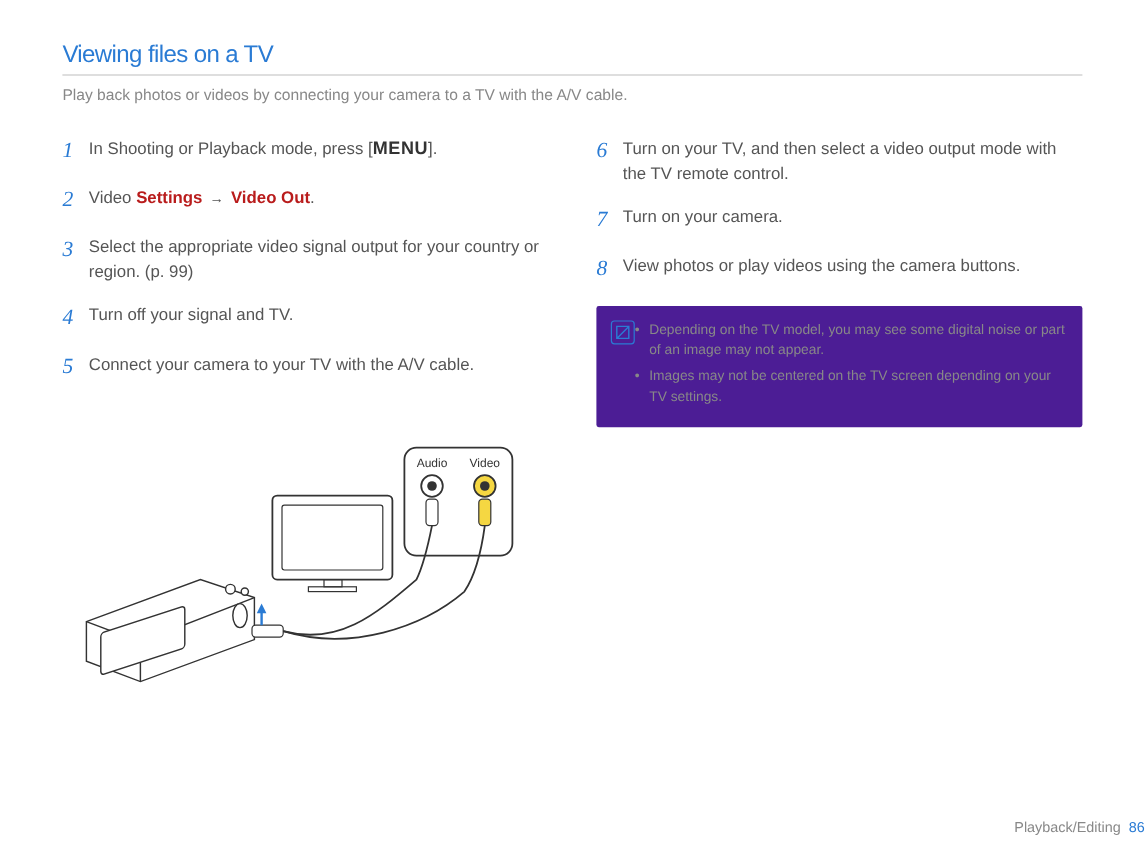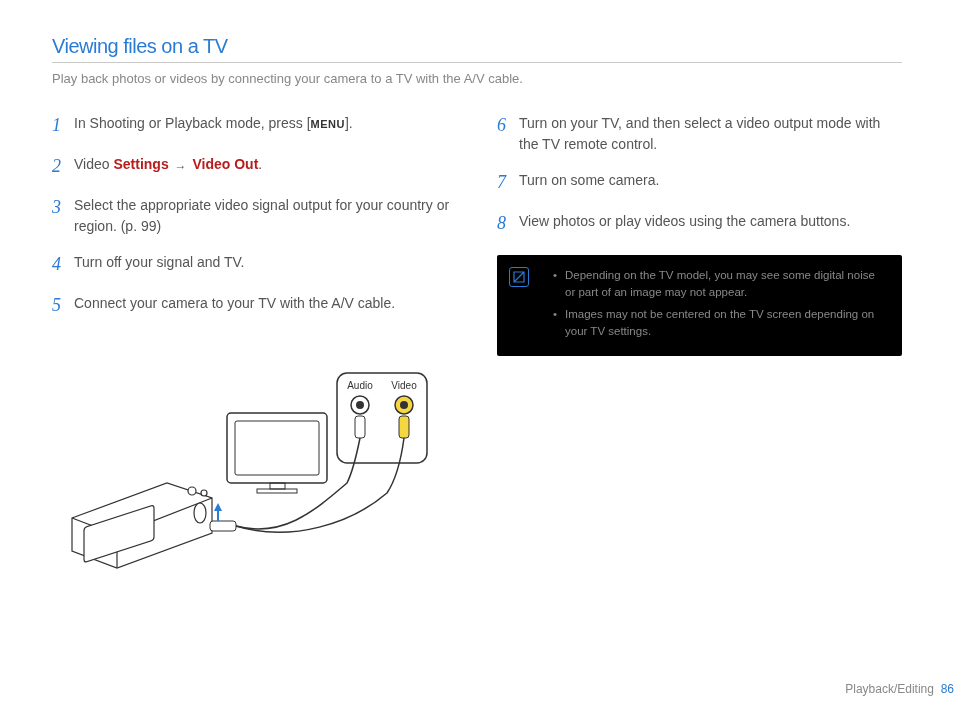--- a/index.html
+++ b/index.html
@@ -51,36 +51,36 @@
   }
   .step-text {
     font-size: 14px;
     color: #555;
     padding-top: 1px;
   }
   .step-text .strong { font-weight: bold; color: #b91c1c; }
   .menu-glyph {
     font-weight: bold;
     font-family: Arial, sans-serif;
-    font-size: 11px;
+    font-size: 15px;
     letter-spacing: 0.5px;
     color: #333;
   }
   .arrow { font-size: 12px; padding: 0 2px; }
   .diagram {
     margin-top: 20px;
     width: 380px;
     height: 230px;
   }
   .note-box {
-    background: #000000;
+    background: #4c1d95;
     border-radius: 2px;
     padding: 12px 14px 12px 12px;
     display: flex;
-    gap: 24px;
+    gap: 0;
     margin-top: 18px;
   }
   .note-icon {
     width: 20px;
     height: 20px;
     border: 1.5px solid #2a7bd4;
     border-radius: 3px;
     flex-shrink: 0;
     position: relative;
     display:flex;align-items:center;justify-content:center;
@@ -197,21 +197,21 @@
 
   <div class="col">
 
     <div class="step">
       <span class="step-num">6</span>
       <span class="step-text">Turn on your TV, and then select a video output mode with the TV remote control.</span>
     </div>
 
     <div class="step">
       <span class="step-num">7</span>
-      <span class="step-text">Turn on some camera.</span>
+      <span class="step-text">Turn on your camera.</span>
     </div>
 
     <div class="step">
       <span class="step-num">8</span>
       <span class="step-text">View photos or play videos using the camera buttons.</span>
     </div>
 
     <div class="note-box">
       <div class="note-icon">
         <svg width="14" height="14" viewBox="0 0 14 14">

